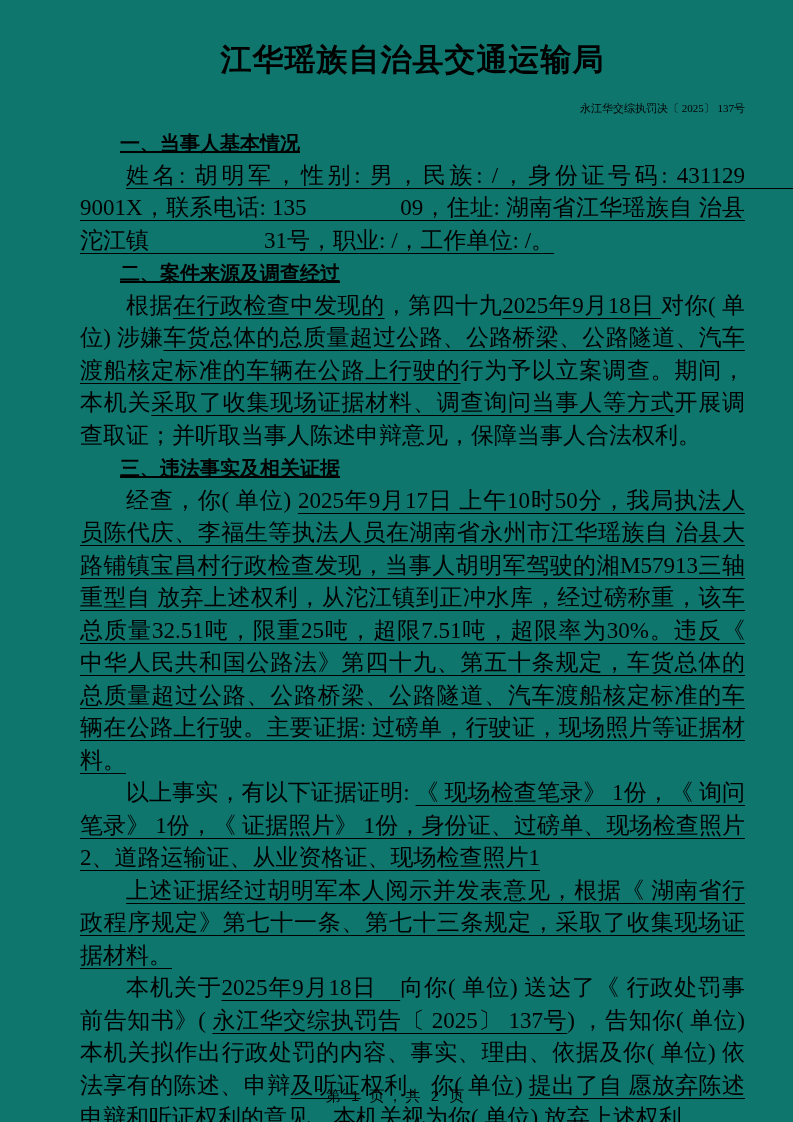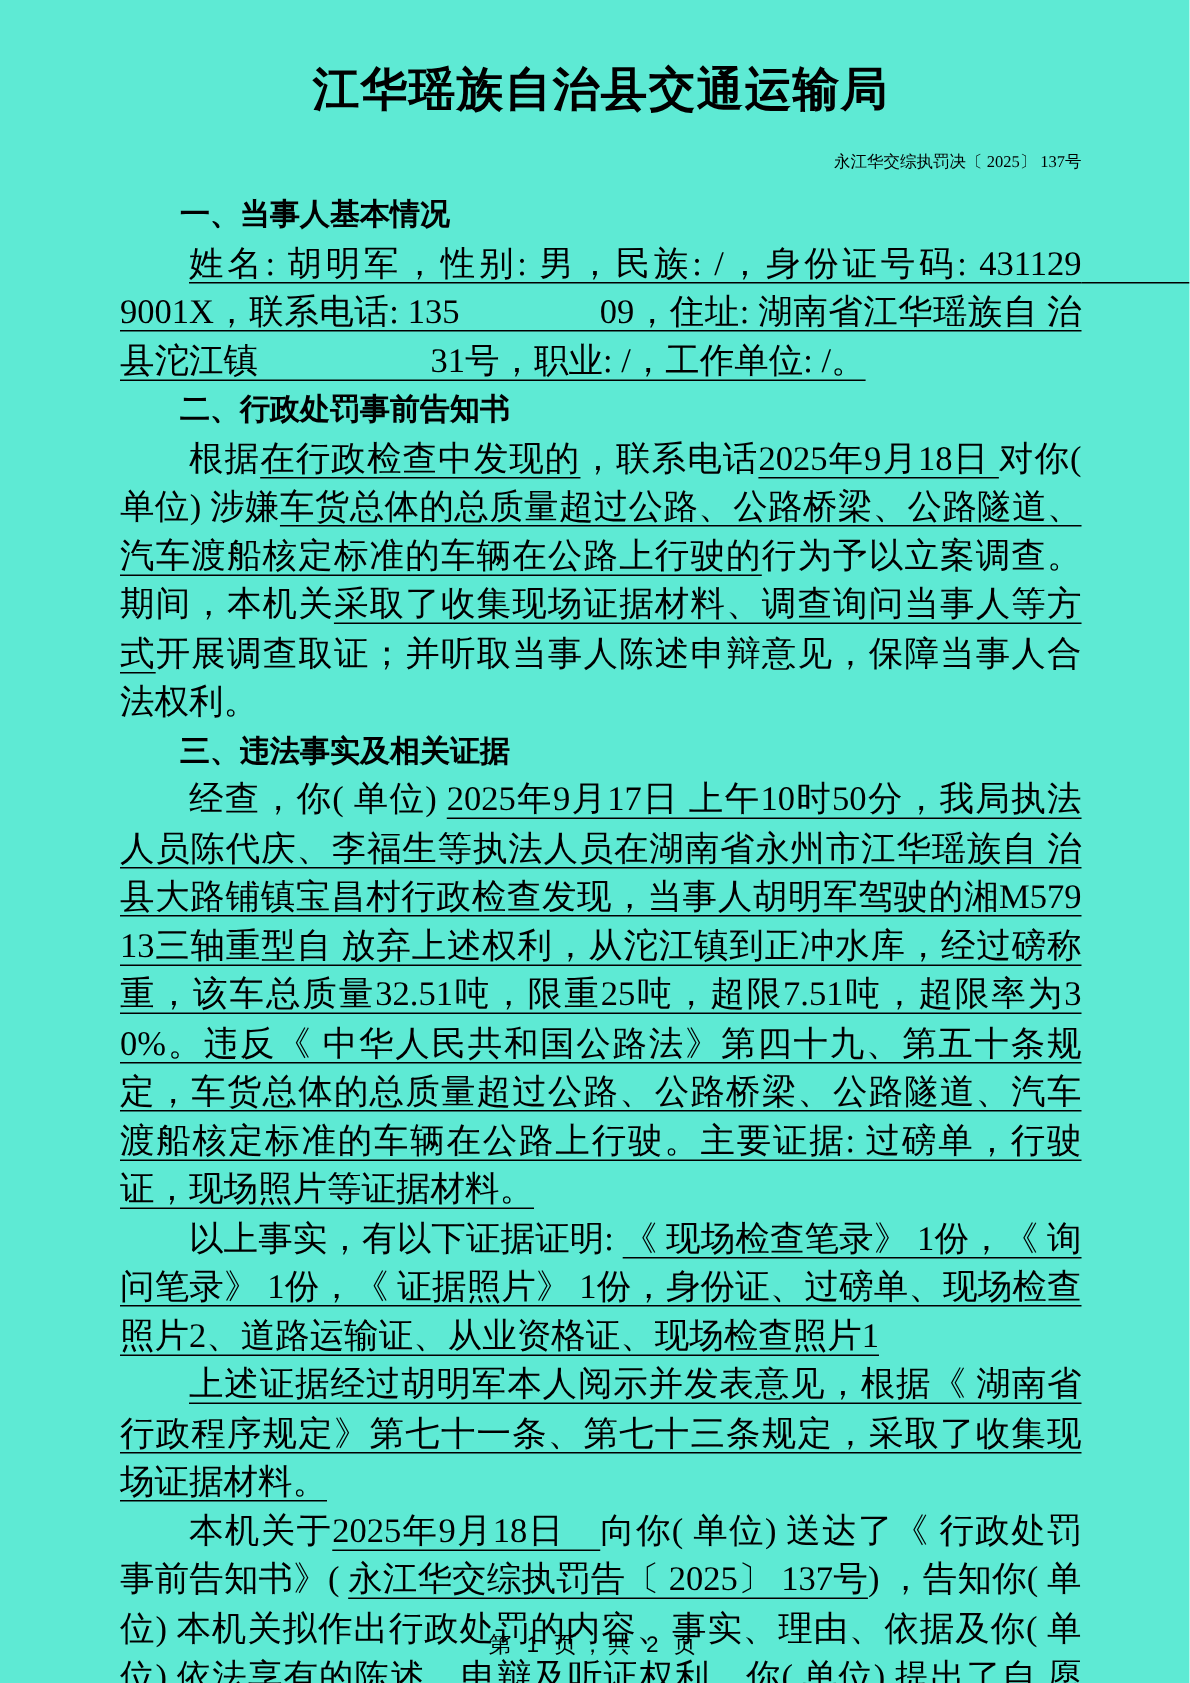--- a/index.html
+++ b/index.html
@@ -1,23 +1,23 @@
 <!DOCTYPE html>
 <html lang="zh"><head>
 <meta charset="utf-8">
 <style>
   * { margin: 0; padding: 0; box-sizing: border-box; }
   html, body { background: #ffffff; }
   .page {
     position: relative;
     width: 793px;
     height: 1122px;
-    background: #5eead4;
+    background: #0f766e;
     color: #000000;
-    padding: 36px 72px 0 80px;
+    padding: 36px 48px 0 80px;
     overflow: hidden;
     font-family: "Liberation Serif", serif;
   }
   .title {
     text-align: center;
     font-size: 31px;
     line-height: 47px;
     font-weight: bold;
     letter-spacing: 1px;
     font-family: "Liberation Serif", serif;
@@ -29,20 +29,21 @@
     margin-top: 14px;
     margin-bottom: 8px;
     font-family: "Liberation Serif", serif;
   }
   .heading {
     font-family: "Liberation Sans", sans-serif;
     font-weight: bold;
     font-size: 20px;
     line-height: 32.5px;
     text-indent: 2em;
+    text-decoration: underline;
   }
   .para {
     font-size: 23px;
     line-height: 32.5px;
     text-align: justify;
     text-align-last: left;
     text-indent: 2em;
     word-break: break-all;
     font-family: "Liberation Serif", serif;
   }
@@ -67,22 +68,22 @@
 
 <div class="page">
 
   <div class="title">江华瑶族自治县交通运输局</div>
 
   <div class="docnum">永江华交综执罚决〔 2025〕 137号</div>
 
   <div class="heading">一、当事人基本情况</div>
   <p class="para"><span class="u">姓名: 胡明军，性别: 男，民族: /，身份证号码: 431129　　　　　9001X，联系电话: 135　　　　09，住址: 湖南省江华瑶族自 治县沱江镇　　　　　31号，职业: /，工作单位: /。</span></p>
 
-  <div class="heading">二、行政处罚事前告知书</div>
-  <p class="para"><span>根据</span><span class="u">在行政检查中发现的</span><span>，联系电话</span><span class="u">2025年9月18日 </span><span>对你( 单位) 涉嫌</span><span class="u">车货总体的总质量超过公路、公路桥梁、公路隧道、汽车渡船核定标准的车辆在公路上行驶的</span><span>行为予以立案调查。期间，本机关</span><span class="u">采取了收集现场证据材料、调查询问当事人等方式</span><span>开展调查取证；并听取当事人陈述申辩意见，保障当事人合法权利。</span></p>
+  <div class="heading">二、案件来源及调查经过</div>
+  <p class="para"><span>根据</span><span class="u">在行政检查中发现的</span><span>，第四十九</span><span class="u">2025年9月18日 </span><span>对你( 单位) 涉嫌</span><span class="u">车货总体的总质量超过公路、公路桥梁、公路隧道、汽车渡船核定标准的车辆在公路上行驶的</span><span>行为予以立案调查。期间，本机关</span><span class="u">采取了收集现场证据材料、调查询问当事人等方式</span><span>开展调查取证；并听取当事人陈述申辩意见，保障当事人合法权利。</span></p>
 
   <div class="heading">三、违法事实及相关证据</div>
   <p class="para"><span>经查，你( 单位) </span><span class="u">2025年9月17日 上午10时50分，我局执法人员陈代庆、李福生等执法人员在湖南省永州市江华瑶族自 治县大路铺镇宝昌村行政检查发现，当事人胡明军驾驶的湘M57913三轴重型自 放弃上述权利，从沱江镇到正冲水库，经过磅称重，该车总质量32.51吨，限重25吨，超限7.51吨，超限率为30%。违反《 中华人民共和国公路法》第四十九、第五十条规定，车货总体的总质量超过公路、公路桥梁、公路隧道、汽车渡船核定标准的车辆在公路上行驶。主要证据: 过磅单，行驶证，现场照片等证据材料。</span></p>
   <p class="para"><span>以上事实，有以下证据证明: </span><span class="u">《 现场检查笔录》 1份，《 询问笔录》 1份，《 证据照片》 1份，身份证、过磅单、现场检查照片2、道路运输证、从业资格证、现场检查照片1</span></p>
   <p class="para"><span class="u">上述证据经过胡明军本人阅示并发表意见，根据《 湖南省行政程序规定》第七十一条、第七十三条规定，采取了收集现场证据材料。</span></p>
 
   <p class="para"><span>本机关于</span><span class="u">2025年9月18日　</span><span>向你( 单位) 送达了《 行政处罚事前告知书》( </span><span class="u">永江华交综执罚告〔 2025〕 137号</span><span>) ，告知你( 单位) 本机关拟作出行政处罚的内容、事实、理由、依据及你( 单位) 依法享有的陈述、申辩</span><span class="u">及听证</span><span>权利。你( 单位) </span><span class="u">提出了自 愿放弃陈述申辩和听证权利的意见，本机关视为你( 单位) 放弃上述权利。</span></p>
 
   <div class="footer">第 1 页，共 2 页</div>
 

